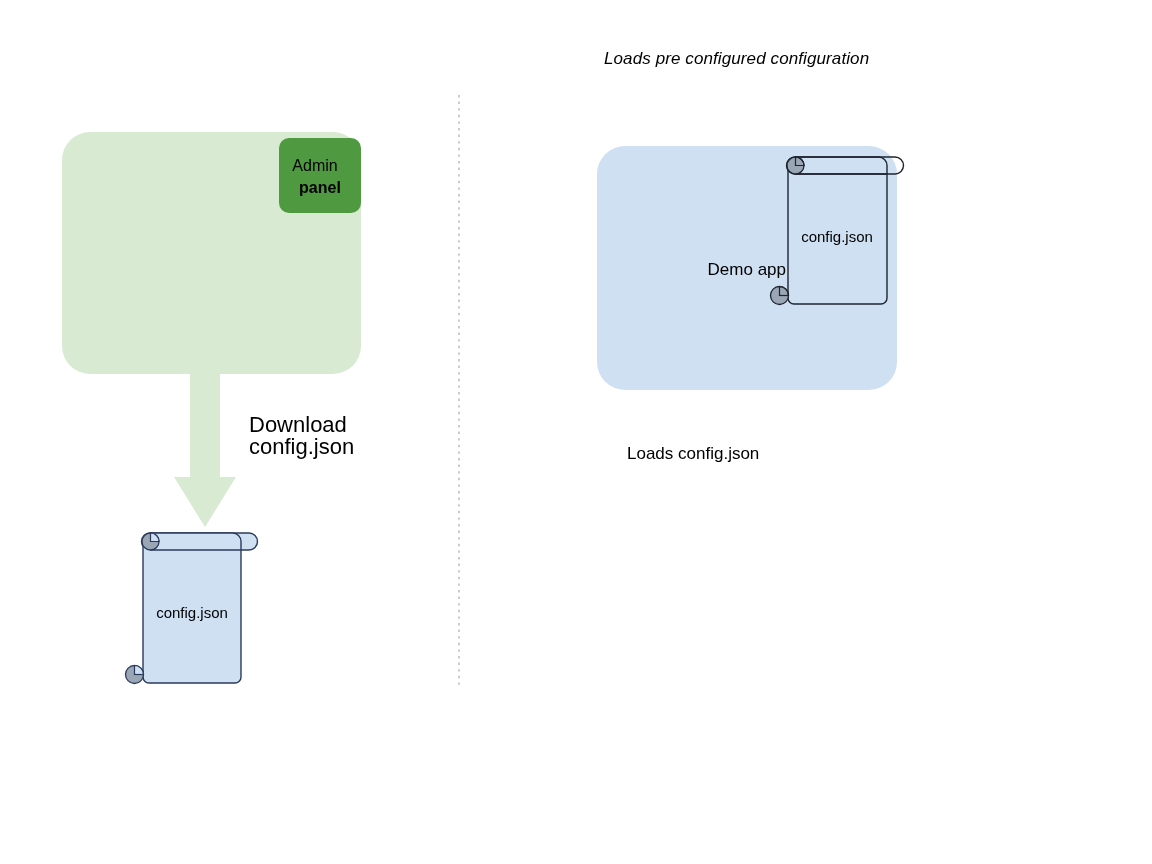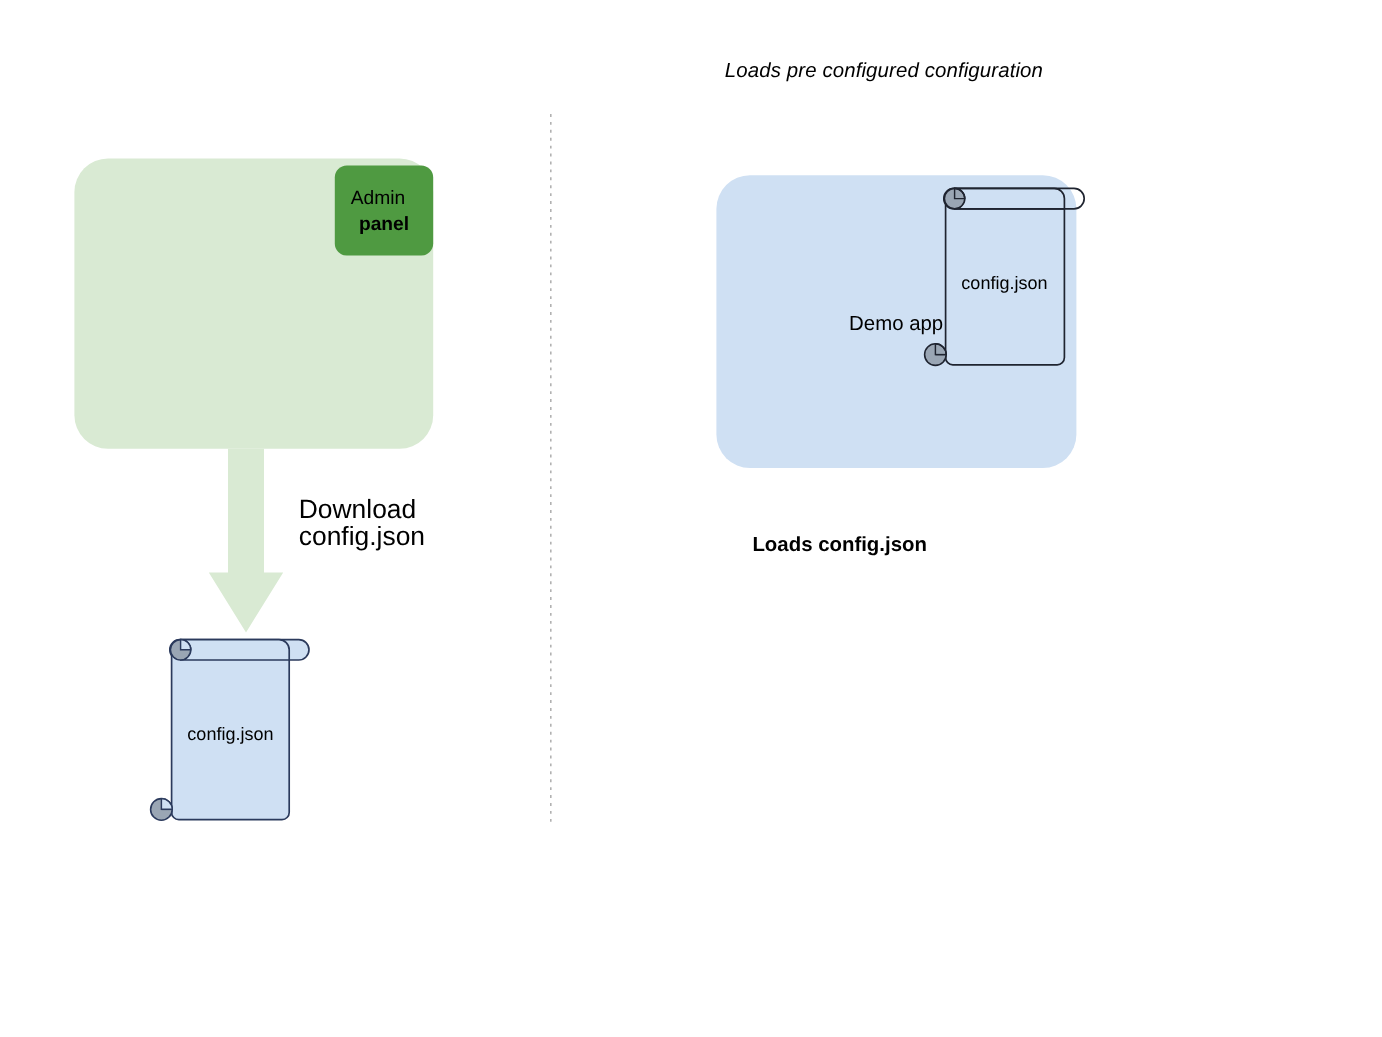--- a/index.html
+++ b/index.html
@@ -111,15 +111,15 @@
 
   <div class="txt arrow-label" style="left:249px; top:409px;">Download</div>
   <div class="txt arrow-label" style="left:249px; top:431px;">config.json</div>
 
   <div class="txt scroll-label" style="left:122px; top:604px; width:140px;">config.json</div>
 
   <div class="txt box-label" style="left:646px; top:260px; width:140px;text-align:right;">Demo app</div>
 
   <div class="txt scroll-label" style="left:767px; top:228px; width:140px;">config.json</div>
 
-  <div class="txt caption-txt" style="left:627px; top:444px;font-weight:bold;">Loads config.json</div>
+  <div class="txt caption-txt" style="left:627px; top:444px;">Loads config.json</div>
 
 </div>
 
 </body></html>

